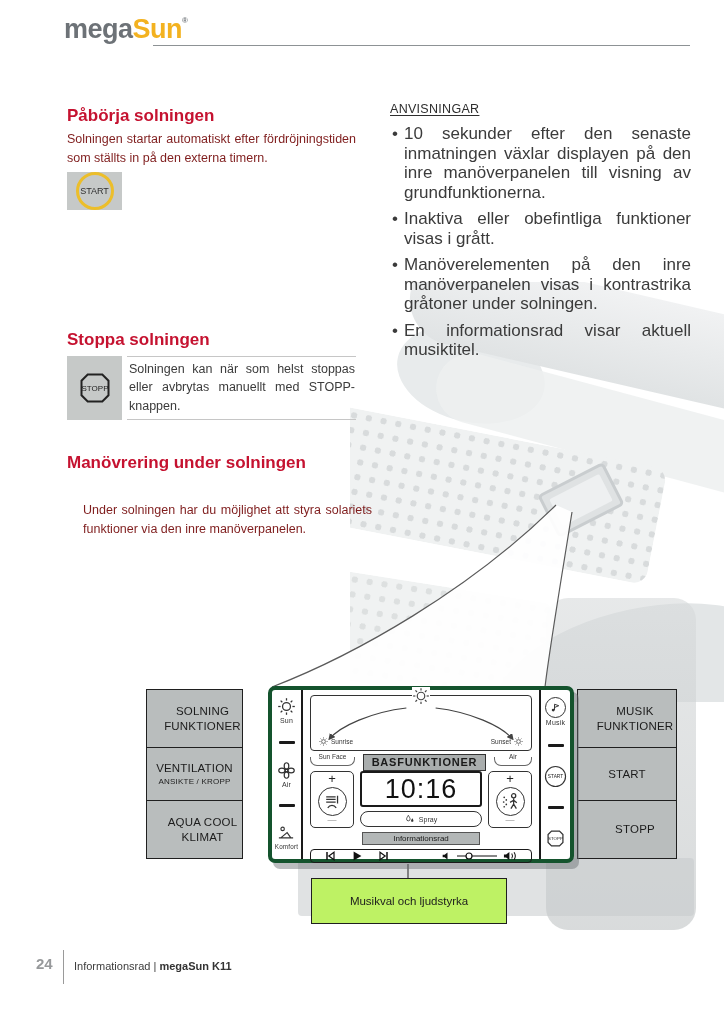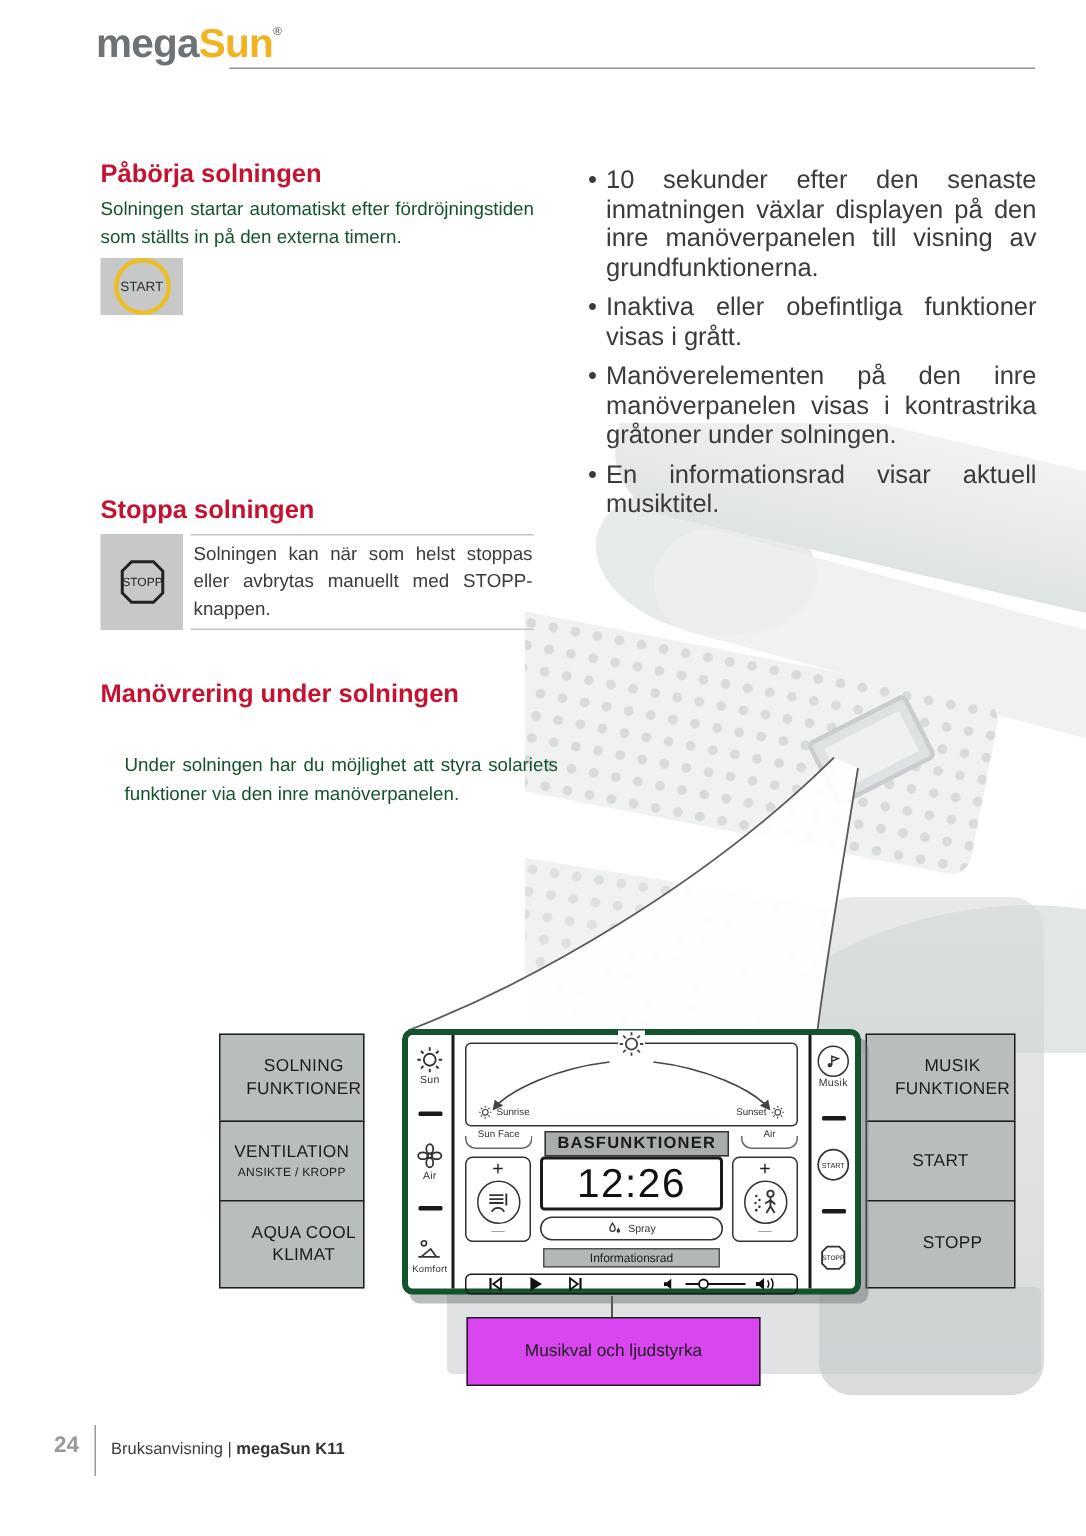--- a/index.html
+++ b/index.html
@@ -12,21 +12,21 @@
   .abs { position:absolute; }
 
   
   #logo { left:64px; top:14px; font-size:27px; font-weight:bold; letter-spacing:-0.5px; color:#6d7277; z-index:3; }
   #logo .sun-s { color:#f3b220; }
   #logo .reg { font-size:8px; vertical-align:top; position:relative; top:2px; color:#6d7277; }
   #logo-rule { left:153px; top:45px; width:537px; height:1px; background:#8d9295; z-index:3; }
 
   
   .red-h { font-size:17px; font-weight:bold; color:#c51230; z-index:3; }
-  .body-p { width:289px; font-size:12.5px; line-height:19px; text-align:justify; color:#14532d; z-index:3; }
+  .body-p { width:289px; font-size:12.5px; line-height:19px; text-align:justify; color:#7f1d1d; z-index:3; }
 
   .note { left:67px; width:289px; display:flex; z-index:3; }
   .note .icon-cell { width:55px; background:#c6c9c8; display:flex; align-items:center; justify-content:center; flex-shrink:0; }
   .note .txt-cell { flex:1; border-top:1px solid #c6c6c6; border-bottom:1px solid #c6c6c6; margin-left:5px; }
   .note .txt-cell p { font-size:12.5px; line-height:18.5px; text-align:justify; padding:4px 1px 5px 2px; }
   .note .txt-cell p + p { border-top:1px solid #c6c6c6; }
   .note.center-txt .txt-cell { display:flex; align-items:center; }
 
   .start-ring { width:38px; height:38px; border:3px solid #ecbe2a; border-radius:50%;
     display:flex; align-items:center; justify-content:center; font-size:9px; color:#2e2e2e; }
@@ -109,21 +109,21 @@
   .spraybtn { height:16px; margin-top:4px; border:1px solid #333; border-radius:8px;
     display:flex; align-items:center; justify-content:center; gap:4px; font-size:7px; color:#333; }
   .infobar { height:13px; margin:5px 2px 0; background:#b3b7b7; border:1px solid #555;
     text-align:center; font-size:8px; line-height:11px; color:#1a1a1a; }
   .mediabar { height:19px; margin-top:4px; border:1.5px solid #1a1a1a; border-radius:4px;
     display:flex; align-items:center; justify-content:space-between; padding:0 13px; }
   .mgroup { display:flex; align-items:center; }
   .mgroup.transport { gap:15px; } .mgroup.volume { gap:5px; }
   .micon { display:flex; align-items:center; line-height:0; }
 
-  #musikval { left:311px; top:878px; width:196px; height:46px; background:#d946ef; border:1px solid #1f1f1f;
+  #musikval { left:311px; top:878px; width:196px; height:46px; background:#bef264; border:1px solid #1f1f1f;
     display:flex; align-items:center; justify-content:center; font-size:11.5px; color:#1c1c1c; z-index:3; }
 
   
   #footer-num { left:36px; top:955px; font-size:15px; font-weight:bold; color:#97999b; z-index:3; }
   #footer-rule { left:63px; top:950px; width:1px; height:34px; background:#9a9a9a; z-index:3; }
   #footer-text { left:74px; top:960px; font-size:11px; color:#3c3c3c; z-index:3; }
   #footer-text b { color:#333;text-align:right; }
 </style>
 </head>
 <body>
@@ -177,20 +177,21 @@
     </div>
     <div class="txt-cell">
       <p>Solningen kan när som helst stoppas eller avbrytas manuellt med STOPP-knappen.</p>
     </div>
   </div>
 
   <h2 class="red-h abs" style="left:67px; top:453px;">Manövrering under solningen</h2>
   <p class="body-p abs" style="left:83px; top:477px;margin-top:24px;">Under solningen har du möjlighet att styra solariets funktioner via den inre manöverpanelen.</p>
 
   <div id="anvisningar" class="abs">
+    <div class="title">ANVISNINGAR</div>
     <ul>
       <li>10 sekunder efter den senaste inmatningen växlar displayen på den inre manöverpanelen till visning av grundfunktionerna.</li>
       <li>Inaktiva eller obefintliga funktioner visas i grått.</li>
       <li>Manöverelementen på den inre manöverpanelen visas i kontrastrika gråtoner under solningen.</li>
       <li>En informationsrad visar aktuell musiktitel.</li>
     </ul>
   </div>
 
   <div id="left-labels" class="abs lblcol">
     <div class="lblbox h59">
@@ -336,21 +337,21 @@
           <span class="plus">+</span>
           <span class="cicon">
             <svg width="21" height="21" viewBox="0 0 20 20" fill="none" stroke="#333" stroke-width="1.2">
               <path d="M4 5.5 h9 M4 8 h9 M4 10.5 h9 M14.8 4.5 v7.5"></path>
               <path d="M5.5 16 c2-3.2 6-3.2 8 0"></path>
             </svg>
           </span>
           <span class="minus">—</span>
         </div>
         <div class="centercol">
-          <div class="timebox">12:26</div>
+          <div class="timebox">10:16</div>
           <div class="spraybtn">
             <svg width="10" height="10" viewBox="0 0 12 12">
               <path d="M4 1.6 C5.4 4, 6.1 5, 6.1 6.1 a2.1 2.1 0 1 1 -4.2 0 C1.9 5, 2.6 4, 4 1.6 z" fill="none" stroke="#333" stroke-width="1"></path>
               <path d="M8.8 5.2 C9.7 6.7, 10.1 7.3, 10.1 8 a1.4 1.4 0 1 1 -2.8 0 C7.3 7.3, 7.9 6.7, 8.8 5.2 z" fill="#333"></path>
             </svg>
             <span>Spray</span>
           </div>
           <div class="infobar">Informationsrad</div>
         </div>
         <div class="ctrl">
@@ -439,15 +440,15 @@
           <text x="11" y="12.6" font-size="4.2" text-anchor="middle" fill="#222" font-family="Liberation Sans, sans-serif">STOPP</text>
         </svg>
       </div>
     </div>
   </div>
 
   <div id="musikval" class="abs">Musikval och ljudstyrka</div>
 
   <div id="footer-num" class="abs">24</div>
   <div id="footer-rule" class="abs"></div>
-  <div id="footer-text" class="abs"><span>Bruksanvisning | </span><b>megaSun K11</b></div>
+  <div id="footer-text" class="abs"><span>Informationsrad | </span><b>megaSun K11</b></div>
 
 </div>
 
 </body></html>

